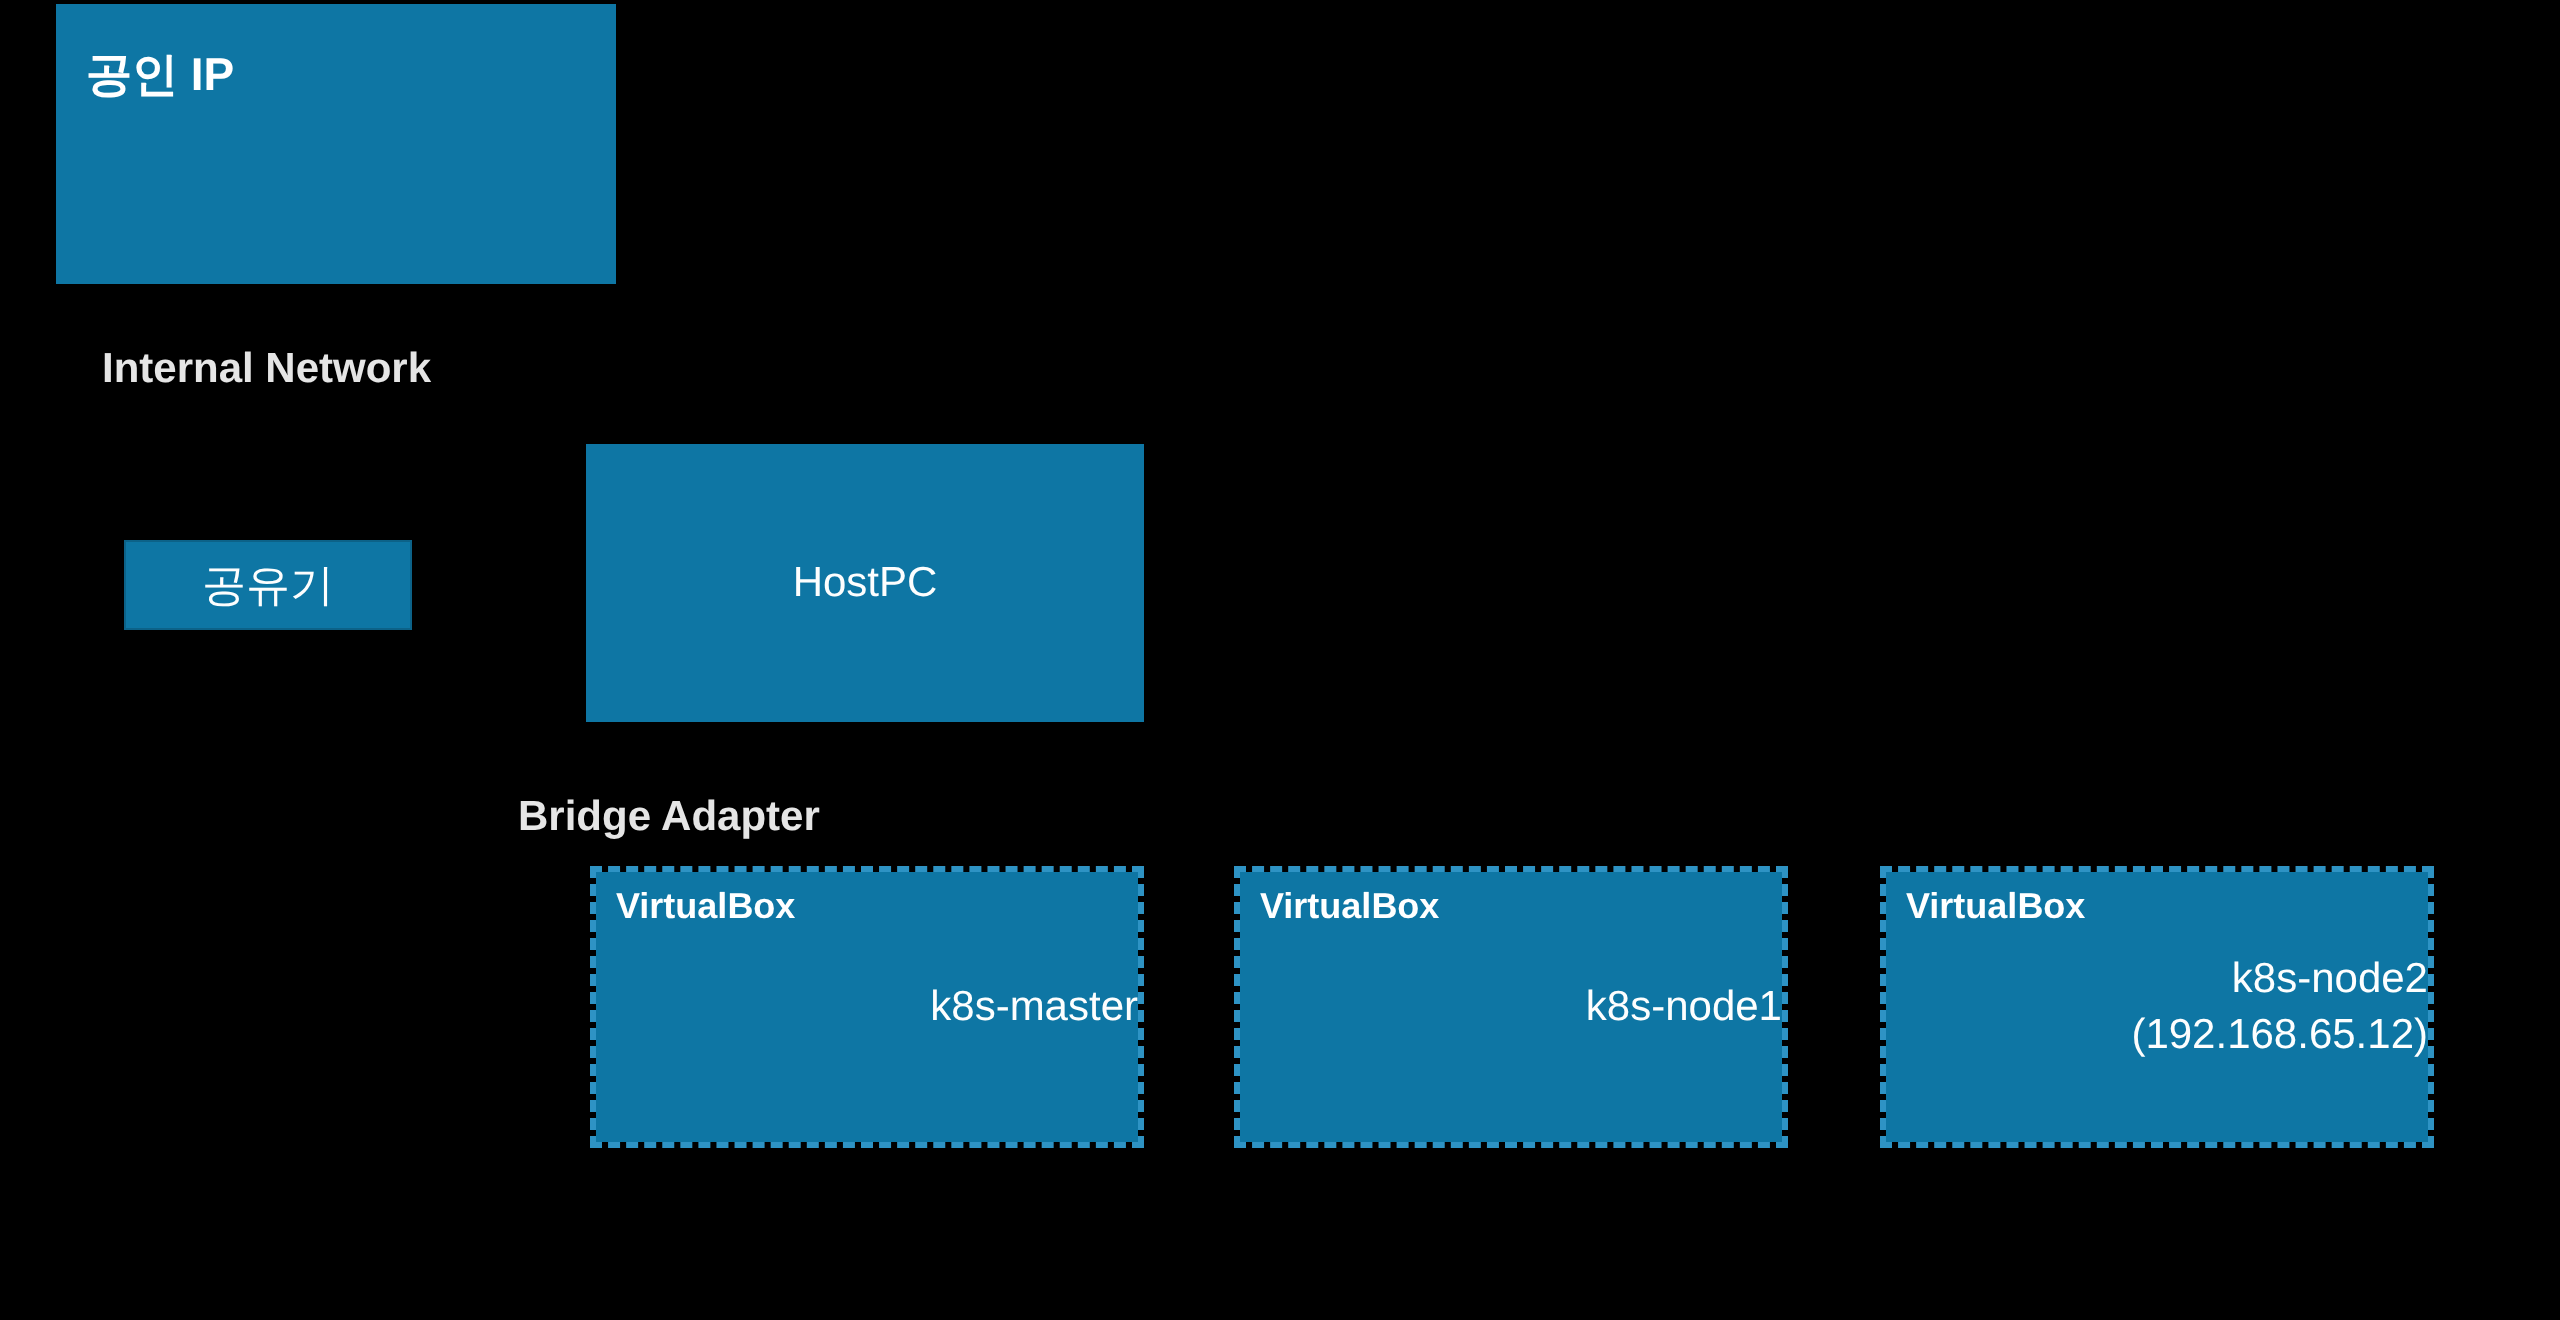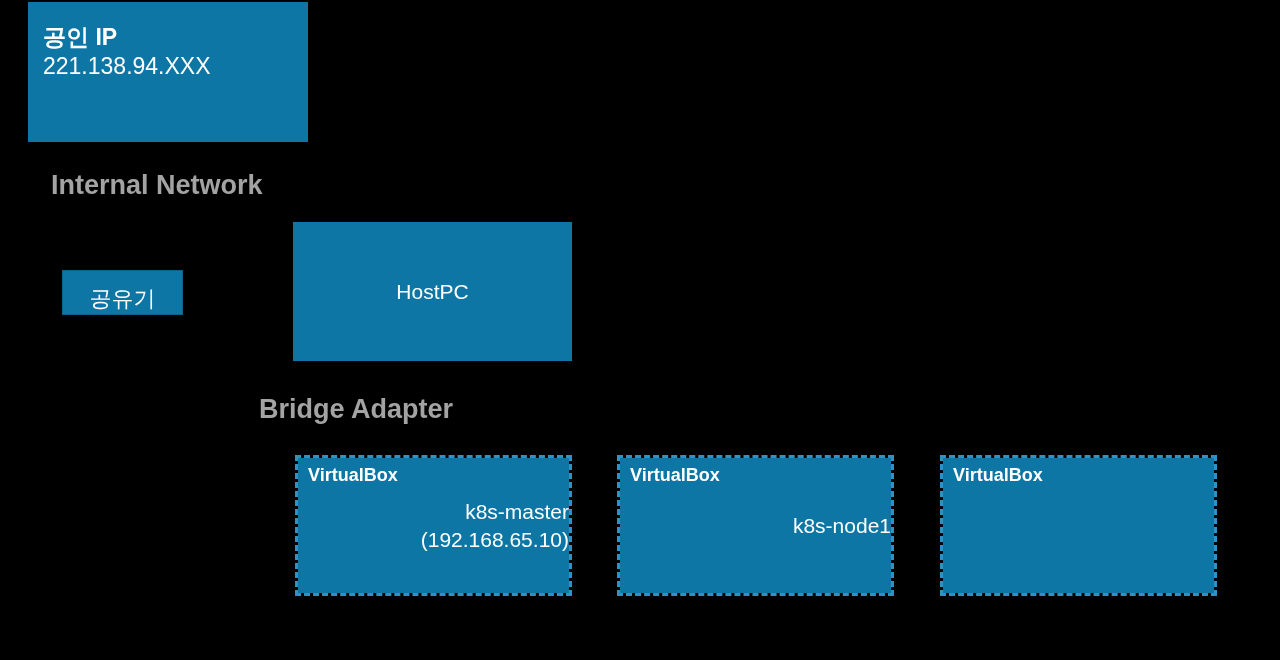--- a/index.html
+++ b/index.html
@@ -31,62 +31,62 @@
     padding: 21px 14px 0 15px;
     font-size: 23px;
     line-height: 29px;
   }
   .public-ip-box .title {
     font-weight: bold;
     color: #ffffff;
   }
   .section-label {
     position: absolute;
-    color: #a3a3a3;
-    font-size: 27px;
+    color: #e5e5e5;
+    font-size: 21px;
     font-weight: bold;
     line-height: 24px;
     white-space: nowrap;
   }
   .internal-network-label {
     left: 51px;
     top: 173px;
   }
   .bridge-adapter-label {
     left: 259px;
     top: 397px;
   }
   .router-box {
     left: 62px;
     top: 270px;
-    width: 121px;
+    width: 144px;
     height: 45px;
     border: 1px solid #0c voidb;
     border: 1px solid #0c6288;
     display: flex;
-    align-items: flex-end;
+    align-items: center;
     justify-content: center;
     font-size: 22px;
   }
   .hostpc-box {
     left: 293px;
     top: 222px;
     width: 279px;
     height: 139px;
     display: flex;
     flex-direction: column;
     align-items: center;
     justify-content: center;
     font-size: 21px;
     line-height: 28px;
     text-align: center;
   }
   .vm-box {
     position: absolute;
-    top: 455px;
+    top: 433px;
     width: 277px;
     height: 141px;
     background: #0e76a4;
     background-clip: padding-box;
     border: 3px dashed #2e93c4;
     box-sizing: border-box;
     color: #fdfefe;
   }
   .vm-box.vm-1 { left: 295px; }
   .vm-box.vm-2 { left: 617px; }
@@ -110,47 +110,49 @@
     line-height: 28px;
   }
 </style>
 </head>
 <body>
 
 <div class="canvas">
 
   <div class="solid-box public-ip-box">
     <div class="title">공인 IP</div>
-    <div>221.138.94.XXX</div>
   </div>
 
   <div class="section-label internal-network-label">Internal Network</div>
 
   <div class="solid-box router-box">
     <span>공유기</span>
   </div>
 
   <div class="solid-box hostpc-box">
     <div>HostPC</div>
   </div>
 
   <div class="section-label bridge-adapter-label">Bridge Adapter</div>
 
   <div class="vm-box vm-1">
     <div class="vm-provider">VirtualBox</div>
     <div class="vm-center">
       <div>k8s-master</div>
-      <div>(192.168.65.10)</div>
     </div>
   </div>
 
   <div class="vm-box vm-2">
     <div class="vm-provider">VirtualBox</div>
     <div class="vm-center">
       <div>k8s-node1</div>
     </div>
   </div>
 
   <div class="vm-box vm-3">
     <div class="vm-provider">VirtualBox</div>
+    <div class="vm-center">
+      <div>k8s-node2</div>
+      <div>(192.168.65.12)</div>
+    </div>
   </div>
 
 </div>
 
 </body></html>

